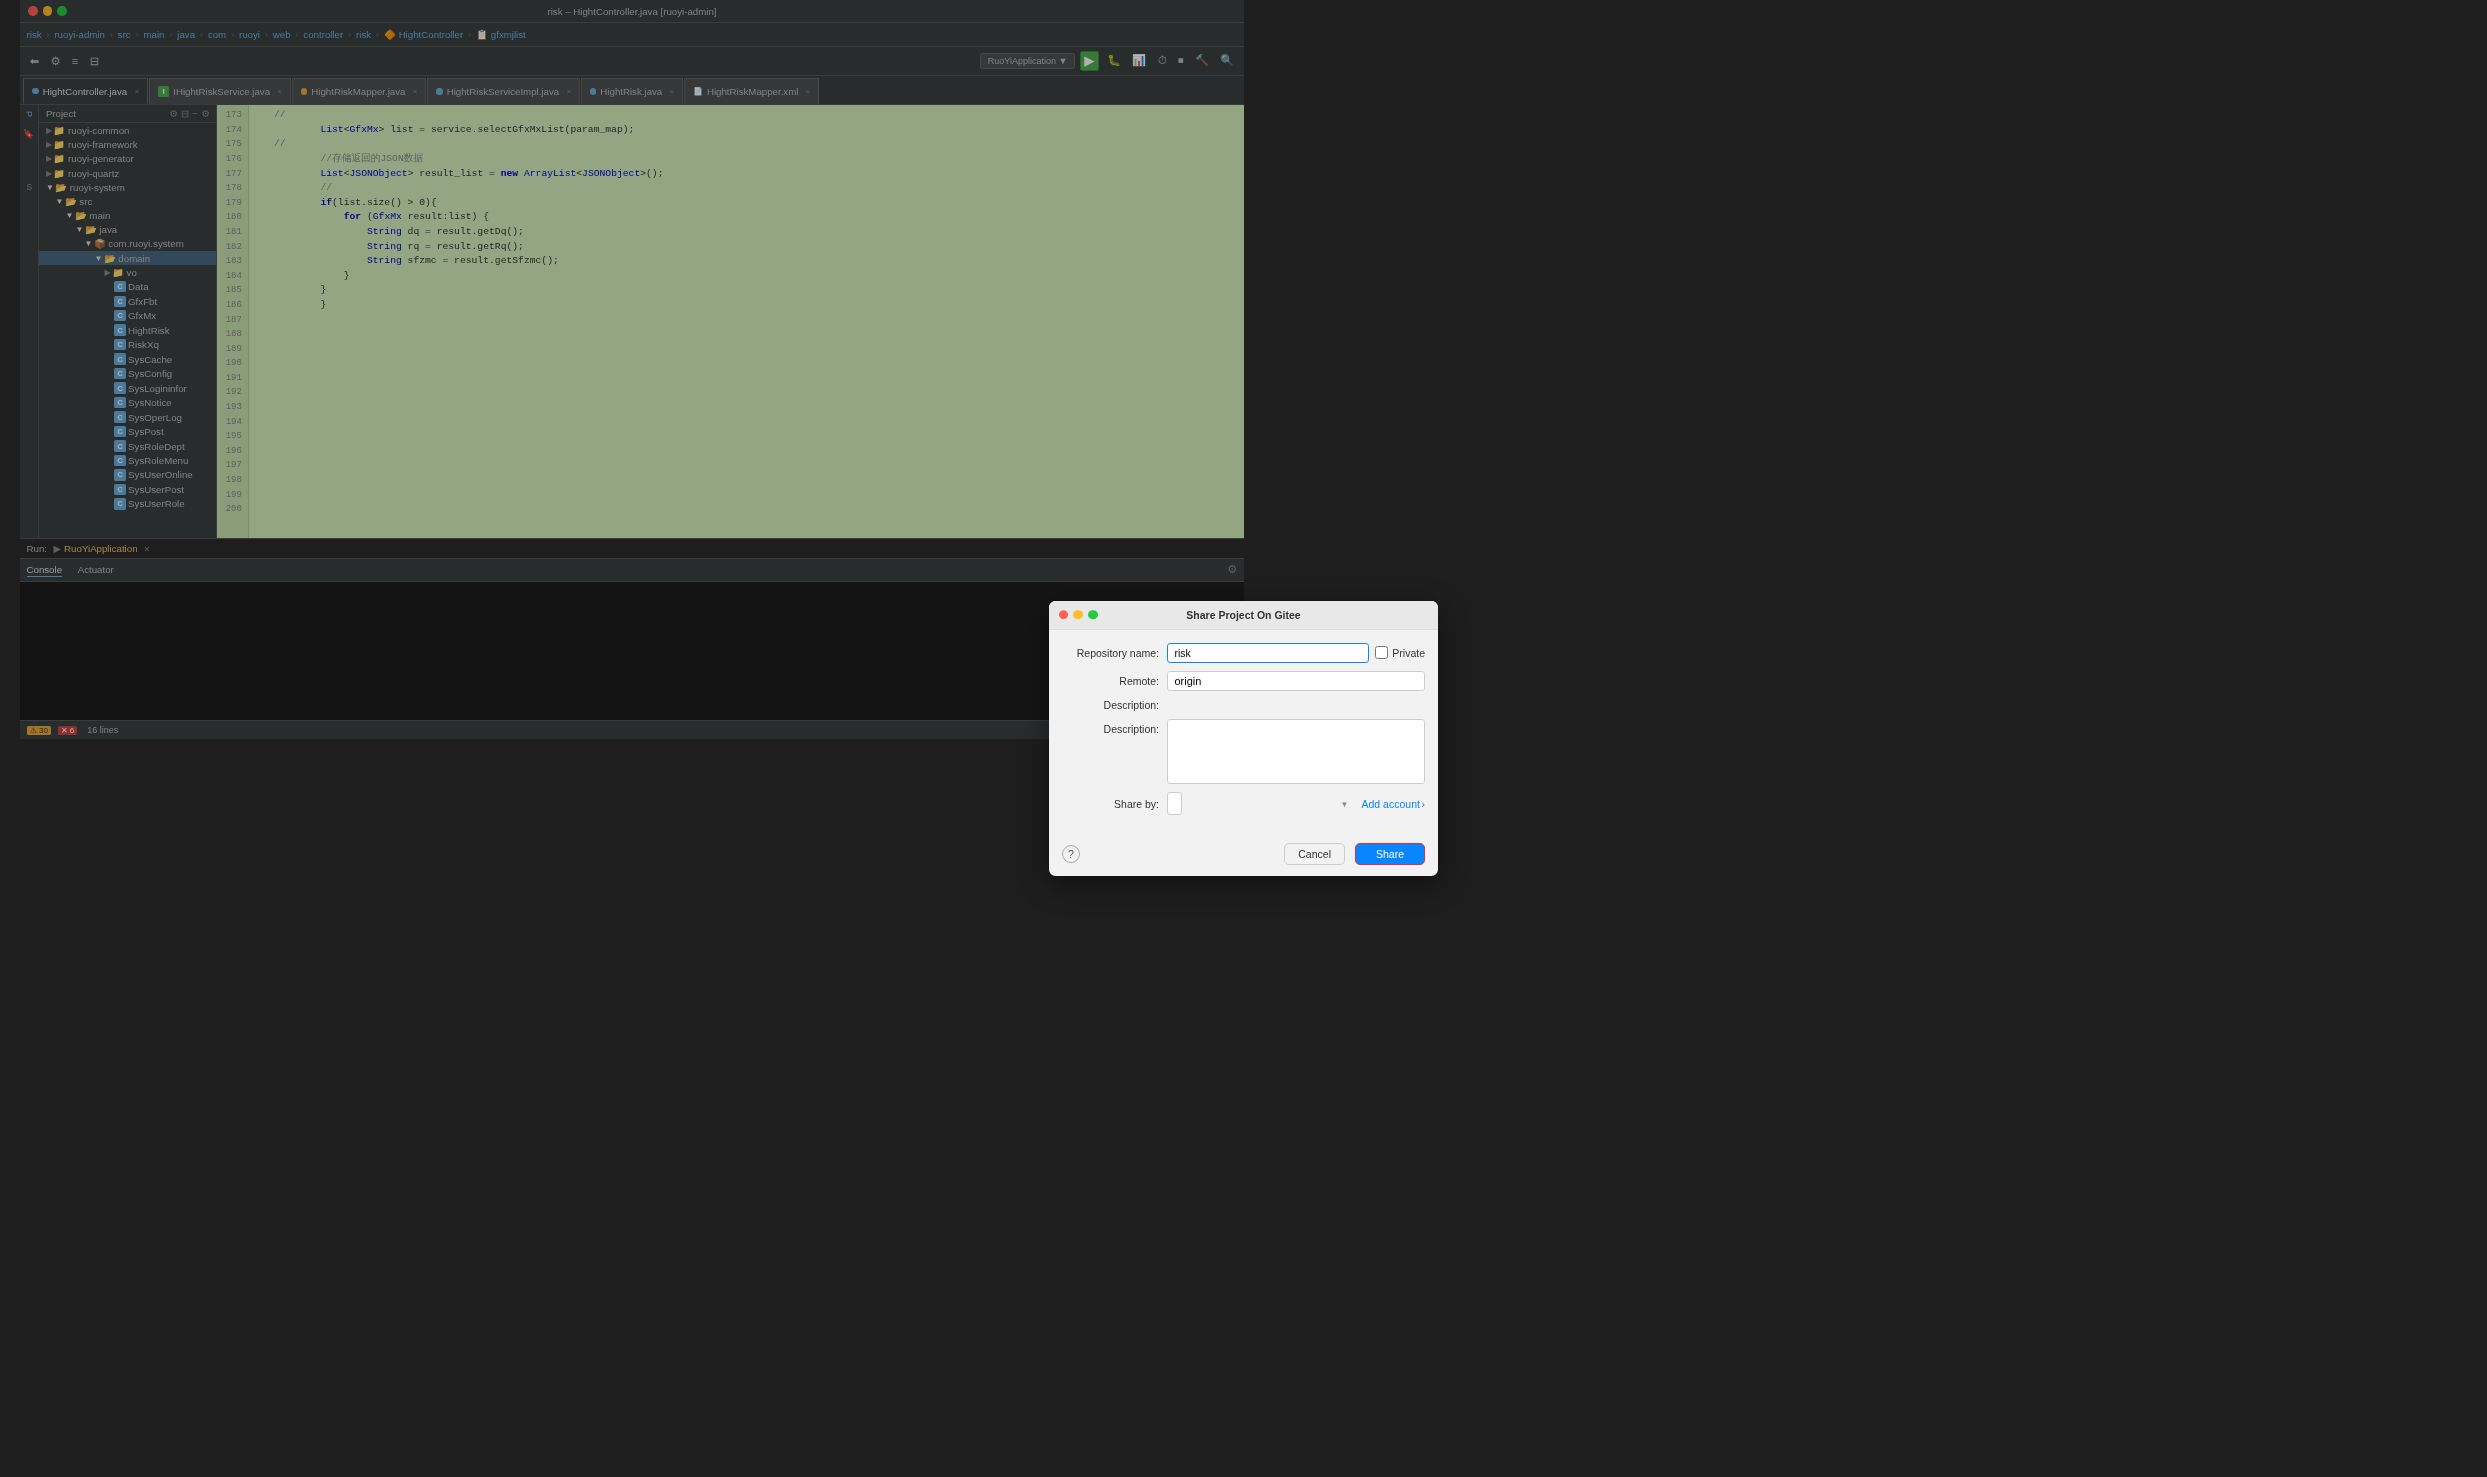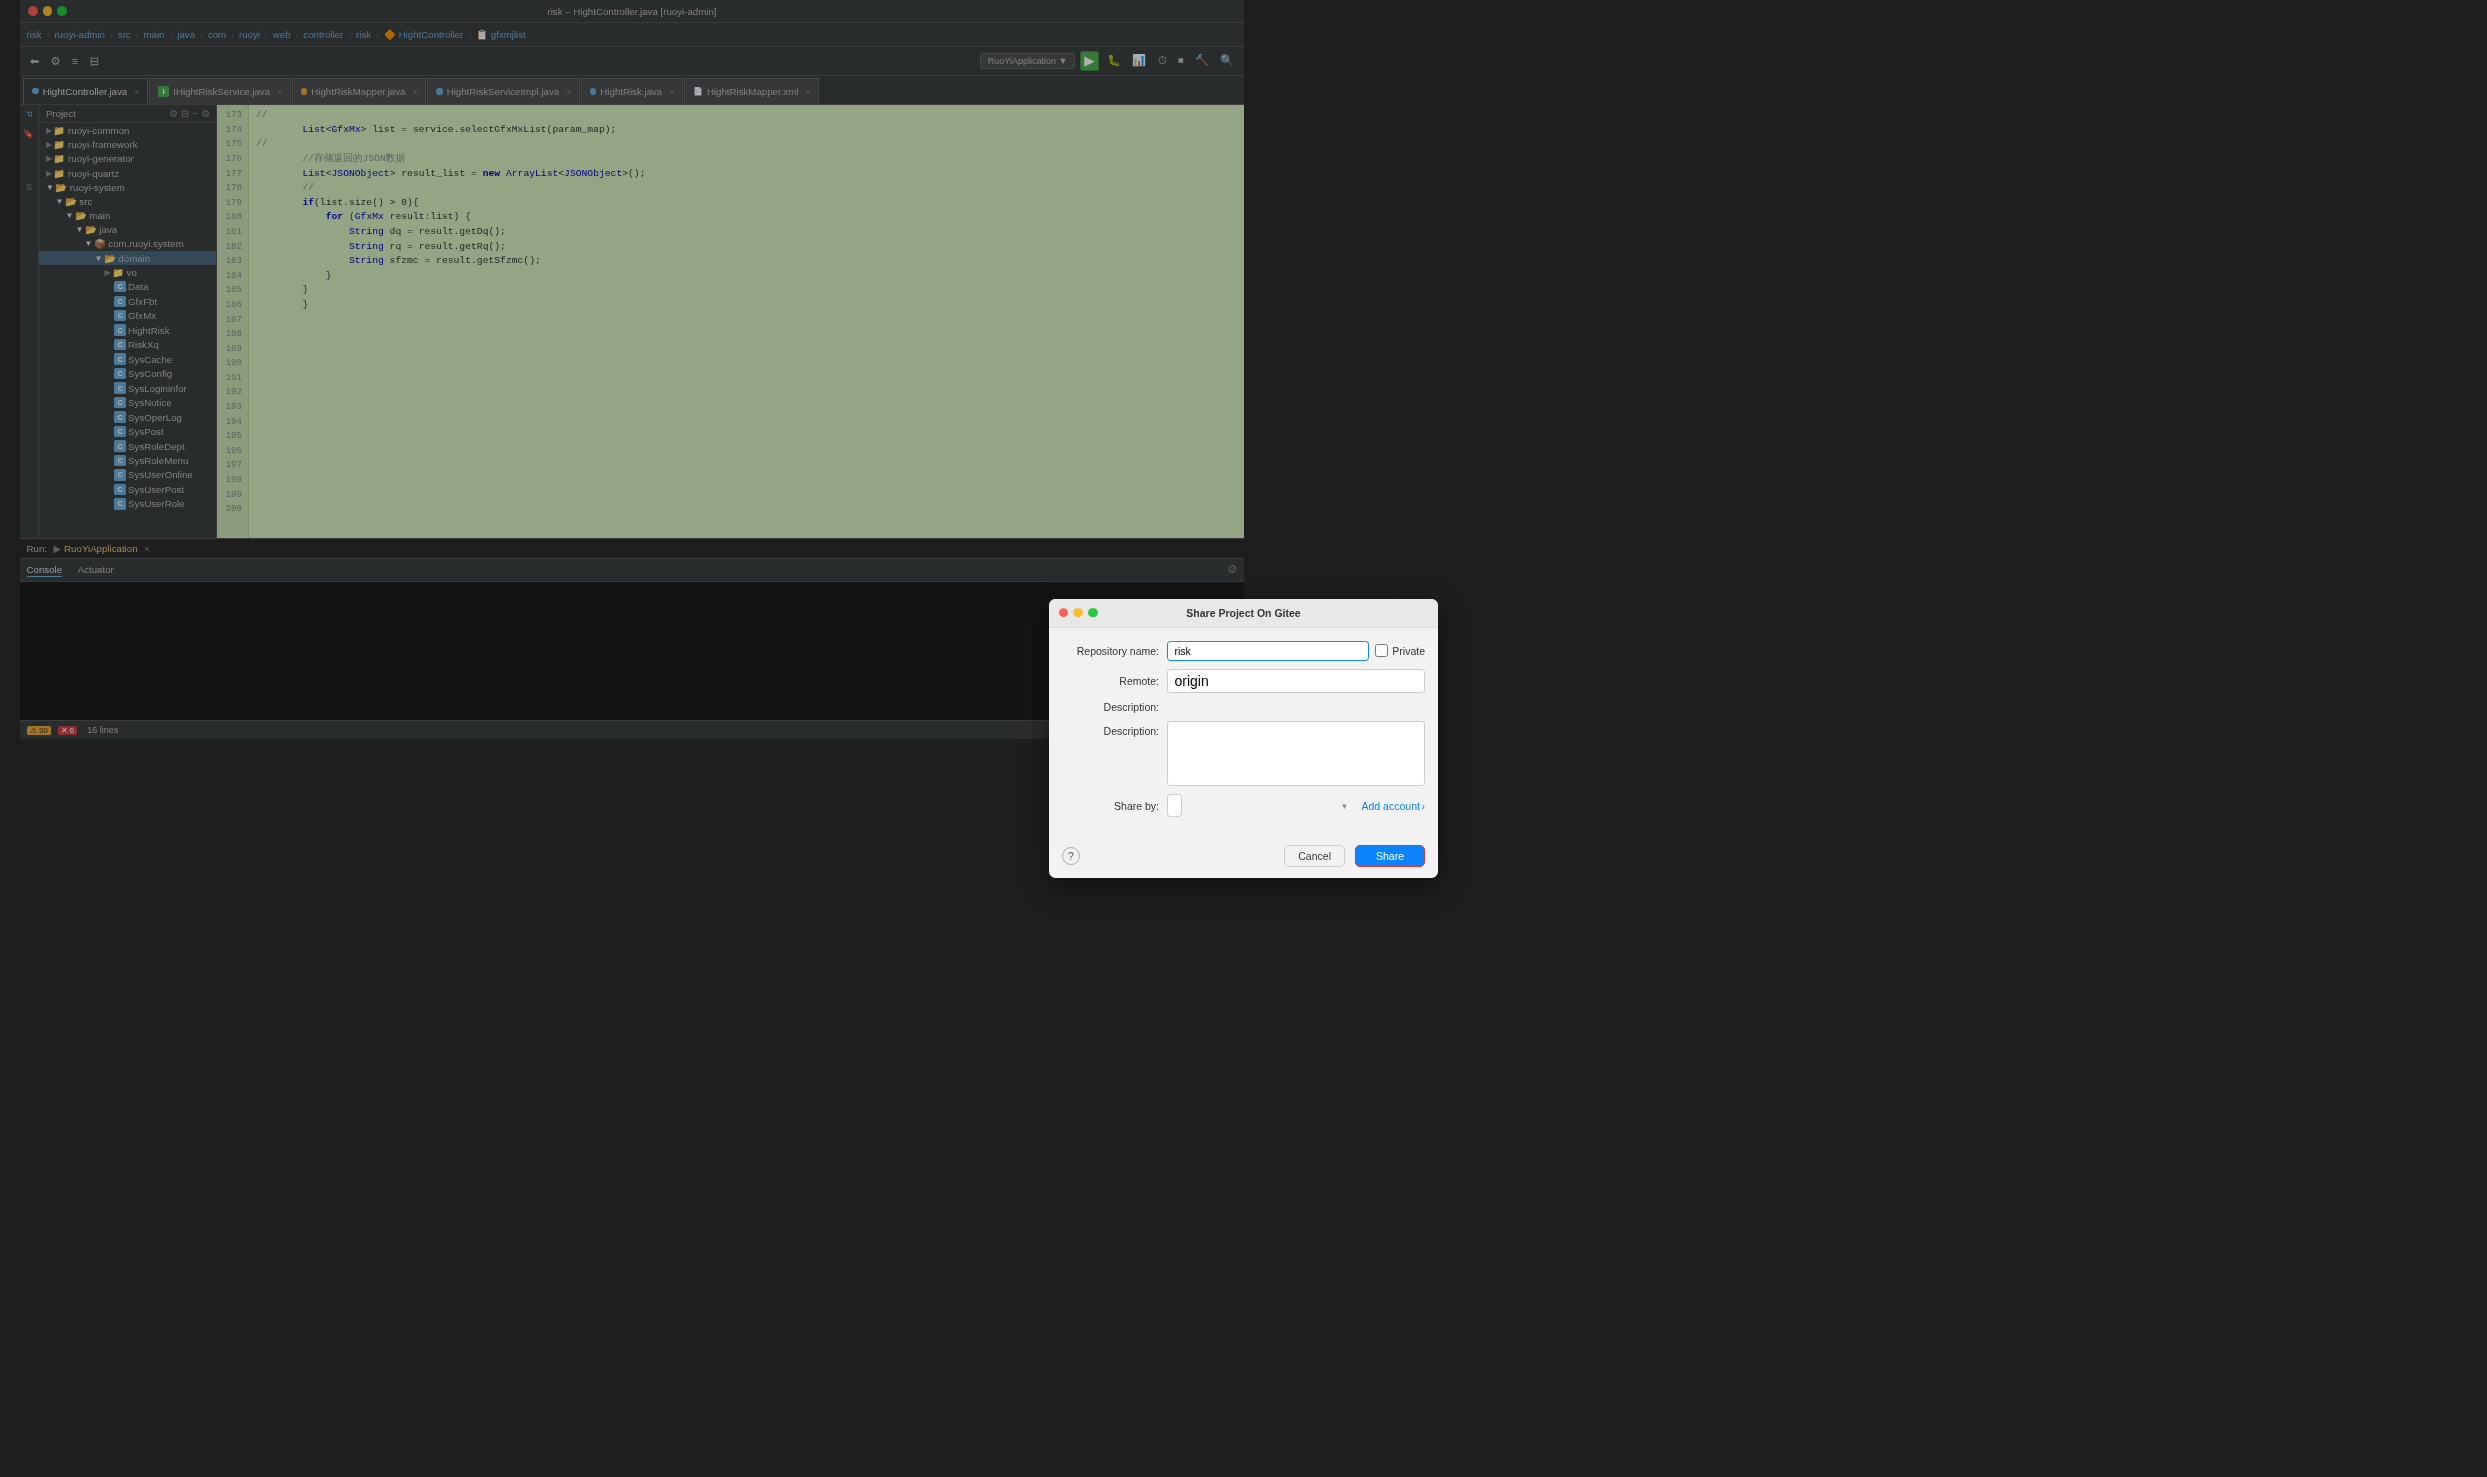--- a/index.html
+++ b/index.html
@@ -114,21 +114,21 @@
 
     
     .code-editor {
       flex: 1;
       background: #d4edbc;
       overflow: hidden;
       position: relative;
       font-family: 'Courier New', monospace;
       font-size: 9.7px;
     }
-    .code-lines { display: flex; height: 100%; }
+    .code-lines { display: flex; height: 100%; gap: 18px; }
     .line-numbers {
       background: #c8e0b0;
       padding: 3.2px 6.5px;
       color: #888;
       text-align: right;
       min-width: 32px;
       border-right: 0.8px solid #b0cc98;
       font-size: 9px;
       line-height: 14.6px;
     }
@@ -182,21 +182,21 @@
       padding: 3.2px 6.5px;
       font-size: 10.5px;
       background: white;
       outline: none;
     }
     .form-input-plain {
       flex: 1;
       border: 0.8px solid #ccc;
       border-radius: 3.2px;
       padding: 3.2px 6.5px;
-      font-size: 14px;
+      font-size: 11px;
       background: white;
     }
     .form-checkbox-label { display: flex; align-items: center; gap: 4px; font-size: 10.5px; color: #333; margin-left: 6.5px; }
     .form-textarea {
       flex: 1;
       border: 0.8px solid #ccc;
       border-radius: 3.2px;
       padding: 3.2px 6.5px;
       font-size: 10.5px;
       background: white;

